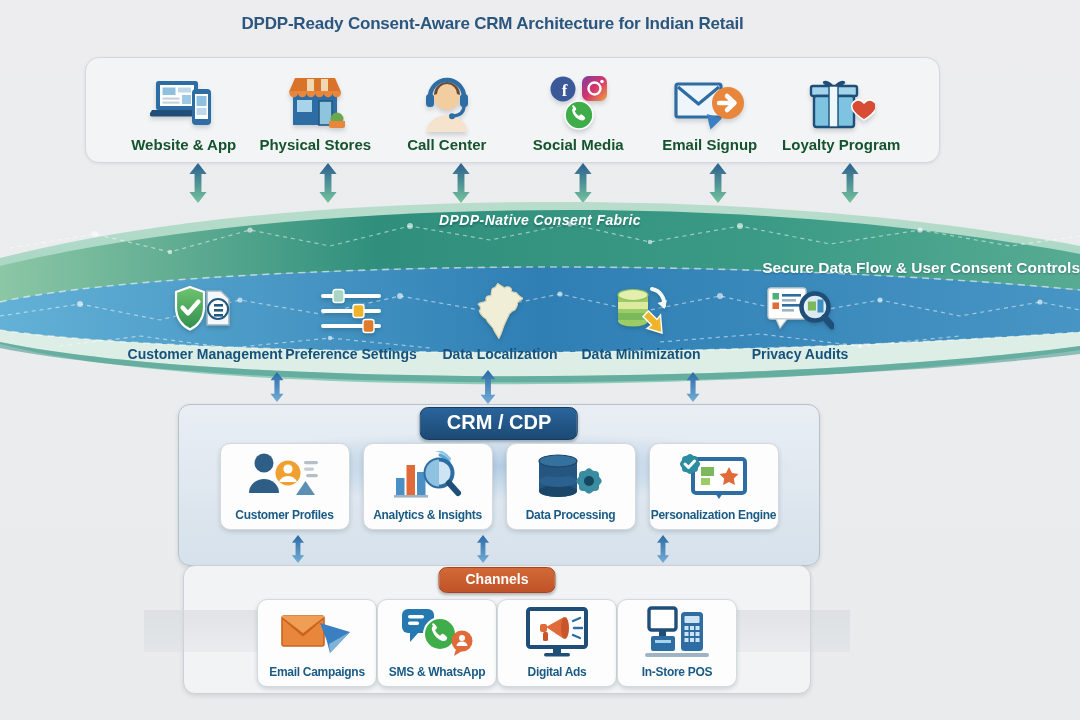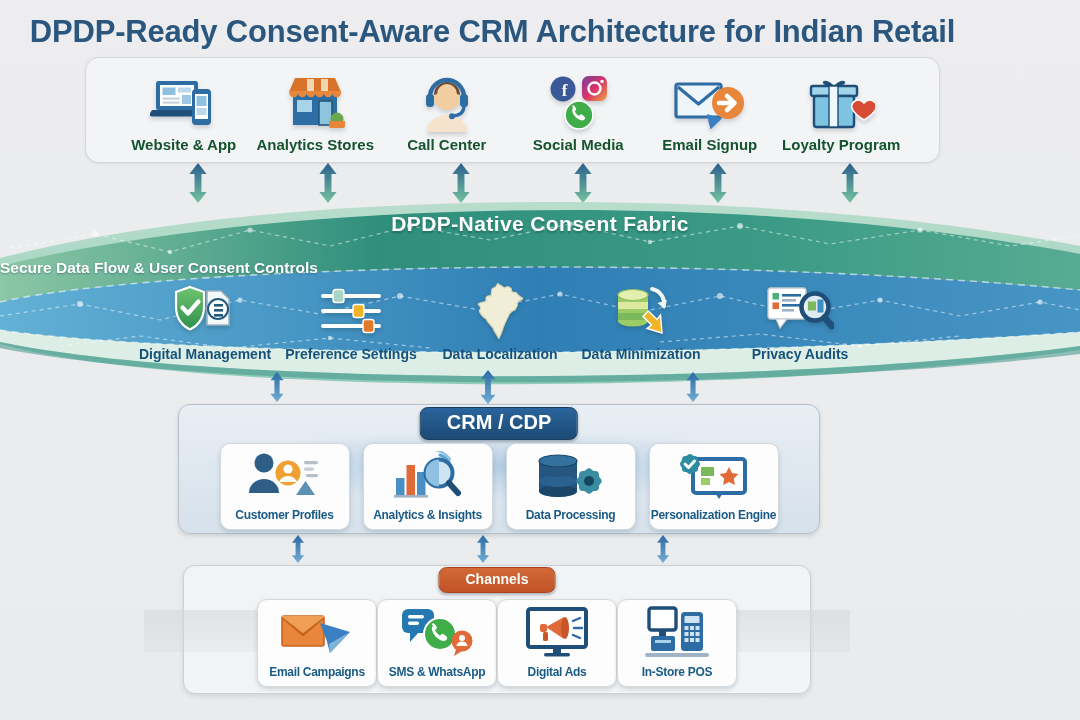--- a/index.html
+++ b/index.html
@@ -4,55 +4,56 @@
 <style>
   html,body{margin:0;padding:0;}
   #page{
     position:relative; width:1080px; height:720px; overflow:hidden;
     background:linear-gradient(180deg,#ededef 0%,#eaeced 55%,#e9ebec 100%);
     font-family:"Liberation Sans","DejaVu Sans",sans-serif;
   }
   
   .main-title{
     position:absolute; top:14px; left:0; width:985px; text-align:center;
-    font-size:31px; font-weight:bold; color:#2b567e; letter-spacing:-0.2px;
+    font-size:17px; font-weight:bold; color:#2b567e; letter-spacing:-0.2px;
   }
   
   .touchpoints-panel{
     position:absolute; left:85px; top:57px; width:855px; height:106px;
     background:#f3f4f5; border:1.5px solid #d5d8db; border-radius:14px;
     box-shadow:0 1px 3px rgba(120,130,140,.15);
     display:flex; justify-content:space-between; align-items:center; padding:0 32px; box-sizing:border-box;
   }
   .tp-item{width:140px; text-align:center;}
   .tp-icon{height:66px; display:flex; align-items:flex-end; justify-content:center; margin-bottom:3px;
     filter:drop-shadow(0 3px 2px rgba(90,100,110,.25));}
   .tp-label{font-size:15px; font-weight:bold; color:#14532d; white-space:nowrap;}
   
   .arrow{position:absolute;}
   
   .fabric{position:absolute; left:0; top:196px; width:1080px; height:190px;}
   .fabric-bg{position:absolute; inset:0;}
   .fabric-title{
     position:absolute; top:16px; left:0; width:100%; text-align:center;
-    font-size:21px; font-weight:bold; color:#ffffff; letter-spacing:.4px;
+    font-size:14px; font-weight:bold; color:#ffffff; letter-spacing:.4px;
     text-shadow:0 1.5px 2px rgba(10,60,60,.4);
+    font-style:italic;
   }
   .fabric-subtitle{
-    position:absolute; top:63px; left:0; width:100%; text-align:left;
+    position:absolute; top:63px; left:0; width:100%; text-align:right;
     font-size:15.5px; font-weight:bold; color:#ffffff;
     text-shadow:0 1px 2px rgba(10,50,80,.4);
   }
   .fabric-item{position:absolute; top:86px; width:170px; text-align:center;}
   .fabric-icon{height:58px; display:flex; align-items:center; justify-content:center;
     filter:drop-shadow(0 2px 2px rgba(20,60,70,.3));}
   .fabric-label{margin-top:6px; font-size:14px; font-weight:bold; color:#16527c; white-space:nowrap;}
   
   .crm-panel{
-    position:absolute; left:178px; top:404px; width:642px; height:130px;
+    position:absolute; left:178px; top:404px; width:642px; height:162px;
     background:linear-gradient(180deg,#e9eef4,#d6e1eb);
     border:1.5px solid #b7c1ca; border-radius:12px; box-sizing:border-box;
     box-shadow:0 2px 4px rgba(100,110,120,.2);
   }
   .crm-panel::before{
     content:""; position:absolute; left:20px; right:20px; top:26px; height:70px;
     background:radial-gradient(ellipse at center, rgba(168,198,224,.8) 0%, rgba(168,198,224,0) 70%);
     border-radius:50%;
   }
   .panel-badge{
@@ -159,21 +160,21 @@
           <path d="M6,17 L12,3 H52 L58,17 Z" fill="#d9732a"></path>
           <path d="M24,4 h7 v12 h-7 z M38,4 h7 v12 h-7 z" fill="#f3e2c0" opacity="0.9"></path>
           <path d="M6,16 h52 v2 a4.3,4.3 0 0 1 -8.6,0 a4.3,4.3 0 0 1 -8.6,0 a4.3,4.3 0 0 1 -8.6,0 a4.3,4.3 0 0 1 -8.6,0 a4.3,4.3 0 0 1 -8.6,0 a4.3,4.3 0 0 1 -8.6,0 z" fill="#e8873b"></path>
           <rect x="14" y="25" width="15" height="12" fill="#a9d3e8"></rect>
           <rect x="36" y="26" width="13" height="24" fill="#8fc4de"></rect>
           <rect x="36" y="26" width="13" height="24" fill="none" stroke="#24597f" stroke-width="1.6"></rect>
           <circle cx="54" cy="44" r="6.5" fill="#6aa84f"></circle>
           <path d="M46,46 h16 v5 a2,2 0 0 1 -2,2 h-12 a2,2 0 0 1 -2,-2 z" fill="#e8873b"></path>
         </svg>
       </div>
-      <div class="tp-label">Analytics Stores</div>
+      <div class="tp-label">Physical Stores</div>
     </div>
 
     <div class="tp-item">
       <div class="tp-icon">
         <svg width="60" height="58" viewBox="0 0 60 58">
           <path d="M10,57 a20,17 0 0 1 40,0 z" fill="#f6e3cd"></path>
           <circle cx="30" cy="22" r="13" fill="#f2cda0"></circle>
           <path d="M17,20 a13,13 0 0 1 26,0 l-3,-1 a10,10 0 0 0 -20,0 z" fill="#6e4a33"></path>
           <path d="M13,22 a17,17 0 0 1 34,0" fill="none" stroke="#2e6da4" stroke-width="4.5" stroke-linecap="round"></path>
           <rect x="9" y="19" width="8" height="13" rx="3.5" fill="#2e6da4"></rect>
@@ -292,21 +293,21 @@
         <svg width="64" height="52" viewBox="0 0 64 52">
           <path d="M34,6 h14 l8,8 v26 h-22 z" fill="#f4f8fb" stroke="#9fb3c4" stroke-width="1.6"></path>
           <circle cx="45" cy="24" r="10" fill="#ffffff" stroke="#24597f" stroke-width="2"></circle>
           <rect x="41" y="19" width="9" height="2.6" fill="#24597f"></rect>
             <rect x="41" y="24" width="9" height="2.6" fill="#24597f"></rect>
             <rect x="41" y="29" width="9" height="2.6" fill="#24597f"></rect>
           <path d="M17,2 L31,7 V22 C31,34 24,41.5 17,44.5 C10,41.5 3,34 3,22 V7 Z" fill="url(#gShield)" stroke="#ffffff" stroke-width="2.2"></path>
           <path d="M9.5,22.5 L15,28.5 L25.5,16.5" fill="none" stroke="#ffffff" stroke-width="4.2" stroke-linecap="round" stroke-linejoin="round"></path>
         </svg>
       </div>
-      <div class="fabric-label">Digital Management</div>
+      <div class="fabric-label">Customer Management</div>
     </div>
 
     <div class="fabric-item" style="left:266px">
       <div class="fabric-icon">
         <svg width="64" height="46" viewBox="0 0 64 46">
           <rect x="2" y="6" width="60" height="4" rx="2" fill="#ffffff"></rect>
           <rect x="2" y="21" width="60" height="4" rx="2" fill="#ffffff"></rect>
           <rect x="2" y="36" width="60" height="4" rx="2" fill="#ffffff"></rect>
           <rect x="14" y="1.5" width="11" height="13" rx="2.5" fill="#a8d5c6" stroke="#ffffff" stroke-width="1.4"></rect>
           <rect x="34" y="16.5" width="11" height="13" rx="2.5" fill="#f0b429" stroke="#ffffff" stroke-width="1.4"></rect>

